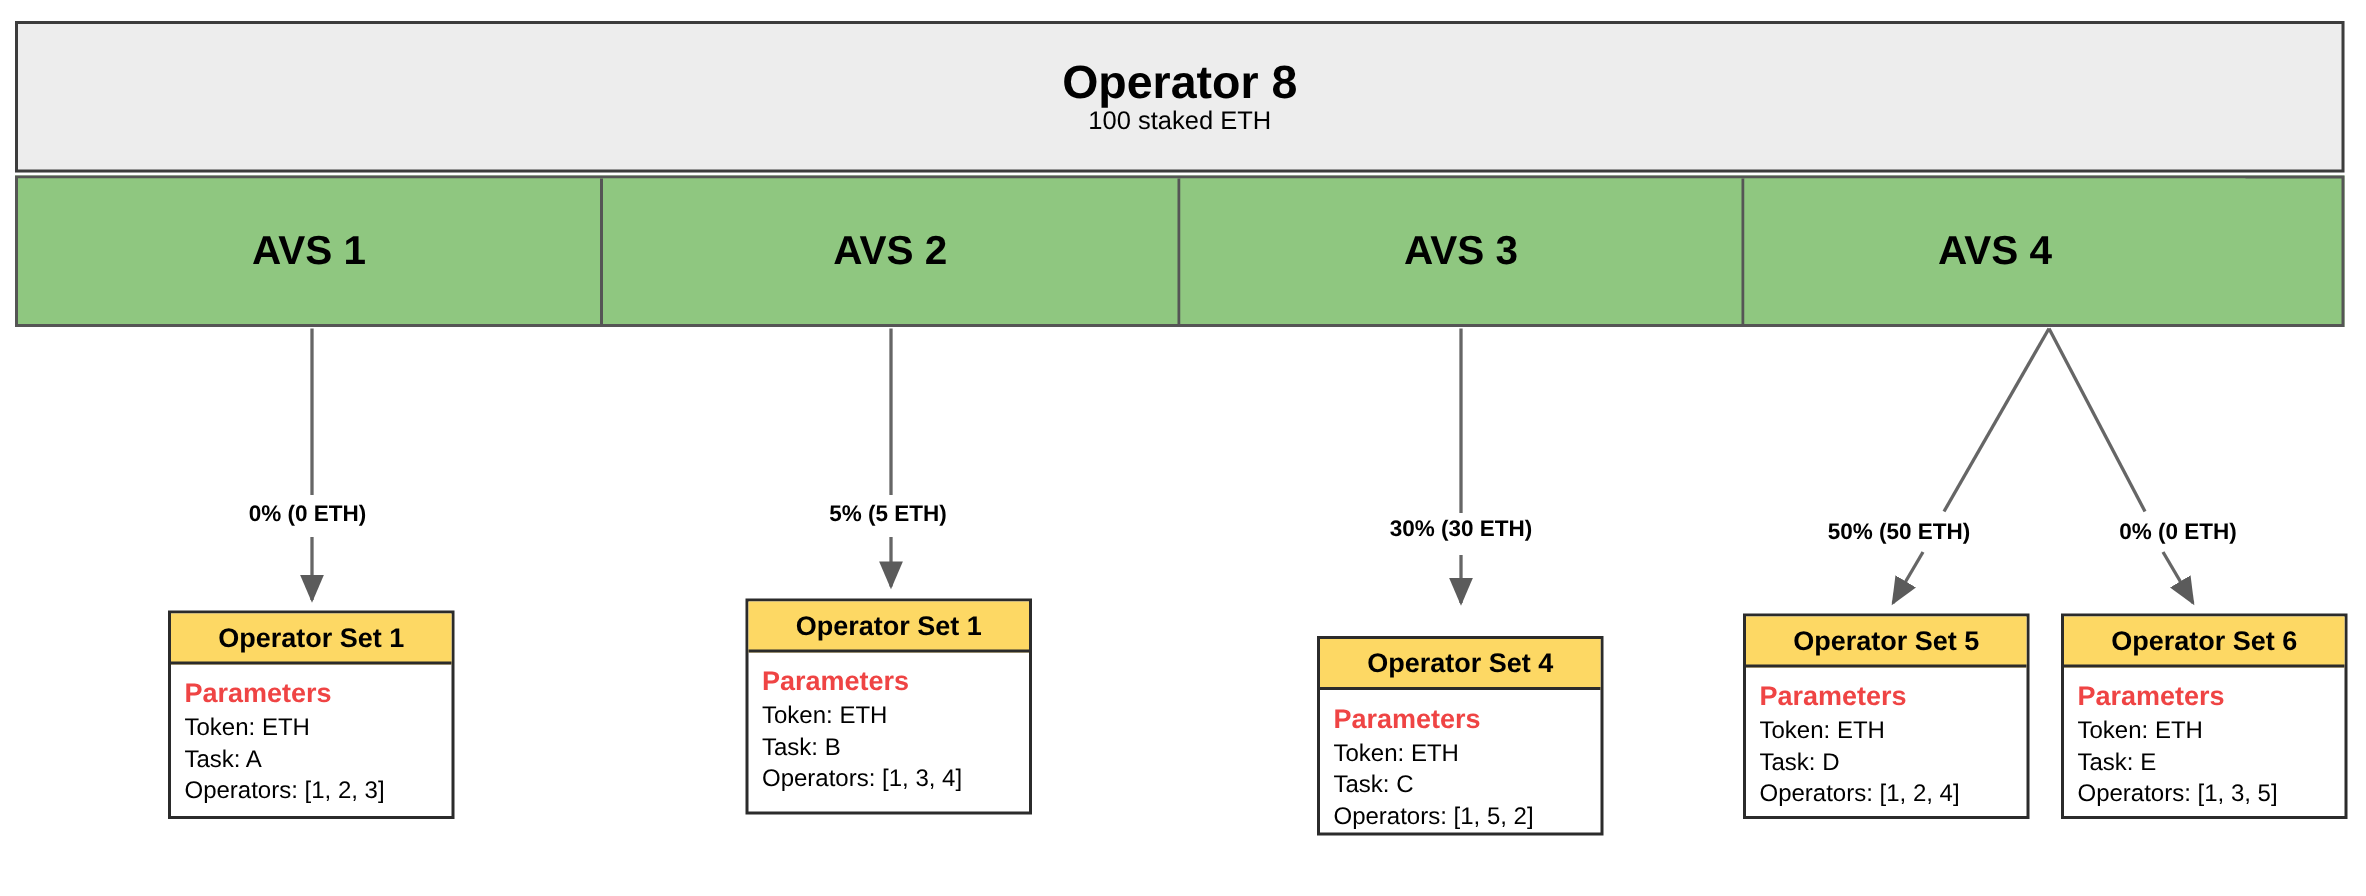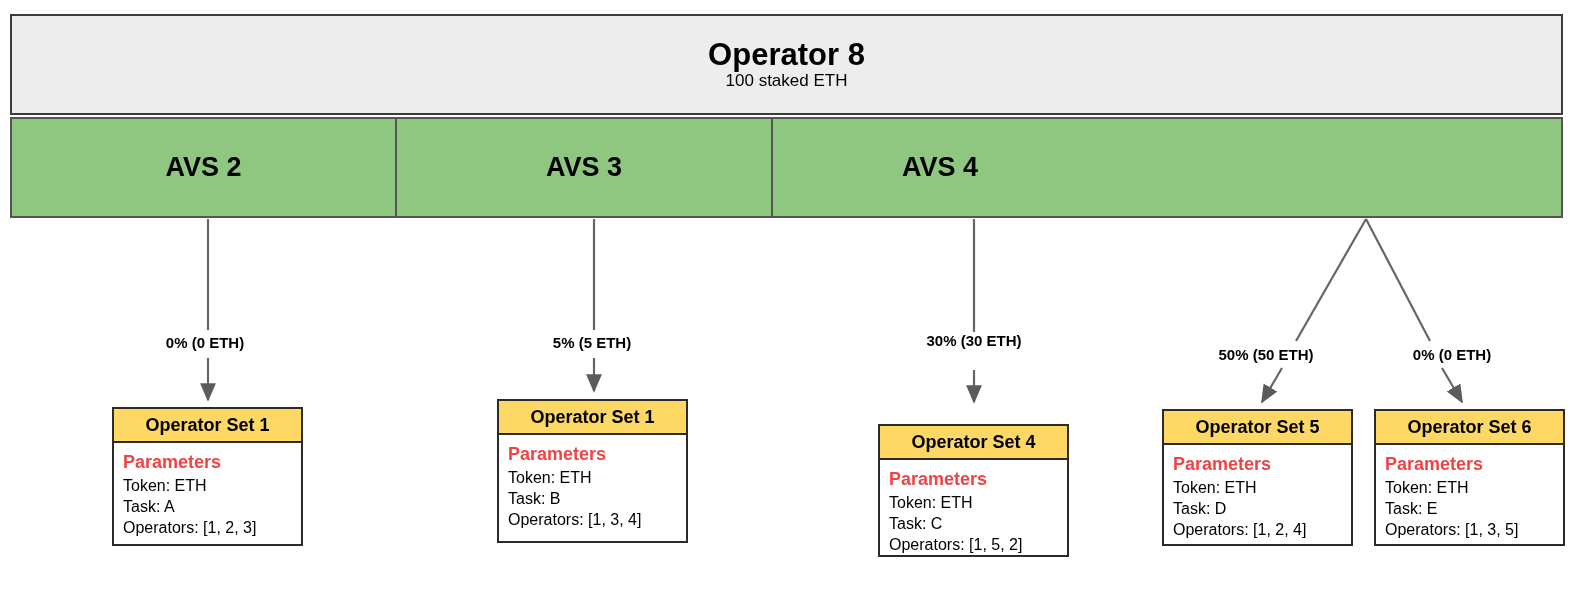--- a/index.html
+++ b/index.html
@@ -139,20 +139,23 @@
 <body>
 
 <div id="stage">
 
   <div class="operator-frame">
     <div class="operator-title">Operator 8</div>
     <div class="operator-sub">100 staked ETH</div>
   </div>
 
   <div class="avs-band">
+    <div class="avs-cell" style="width:390px;">
+      <span class="avs-label">AVS 1</span>
+    </div>
     <div class="avs-cell" style="width:385px;">
       <span class="avs-label">AVS 2</span>
     </div>
     <div class="avs-cell" style="width:376px;">
       <span class="avs-label">AVS 3</span>
     </div>
     <div class="avs-cell" style="width:334px;text-align:right;">
       <span class="avs-label">AVS 4</span>
     </div>
   </div>
@@ -185,21 +188,21 @@
     </g>
 
     <g>
       <line x1="1366" y1="219" x2="1430" y2="341" stroke="#666666" stroke-width="2.2"></line>
       <line x1="1442" y1="368" x2="1462" y2="402" stroke="#666666" stroke-width="2.2" marker-end="url(#arrowhead)"></line>
     </g>
   </svg>
 
   <div class="edge-label" style="left:205px; top:334px;">0% (0 ETH)</div>
   <div class="edge-label" style="left:592px; top:334px;">5% (5 ETH)</div>
-  <div class="edge-label" style="left:974px; top:332px;">30% (30 ETH)</div>
+  <div class="edge-label" style="left:974px; top:344px;">30% (30 ETH)</div>
   <div class="edge-label" style="left:1266px; top:346px;">50% (50 ETH)</div>
   <div class="edge-label" style="left:1452px; top:346px;">0% (0 ETH)</div>
 
   <div class="opset" style="left:112px; top:407px; width:191px; height:139px;">
     <div class="opset-head">
       <span class="opset-head-label">Operator Set 1</span>
     </div>
     <div class="opset-body">
       <div class="param-title">Parameters</div>
       <div class="param-line">Token: ETH</div>

